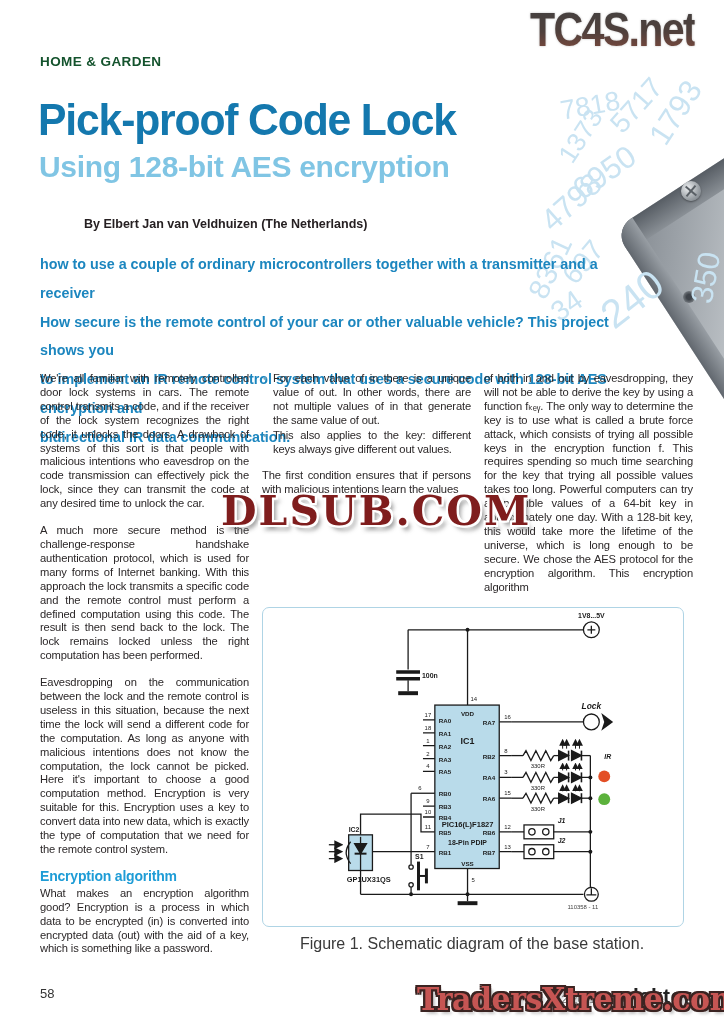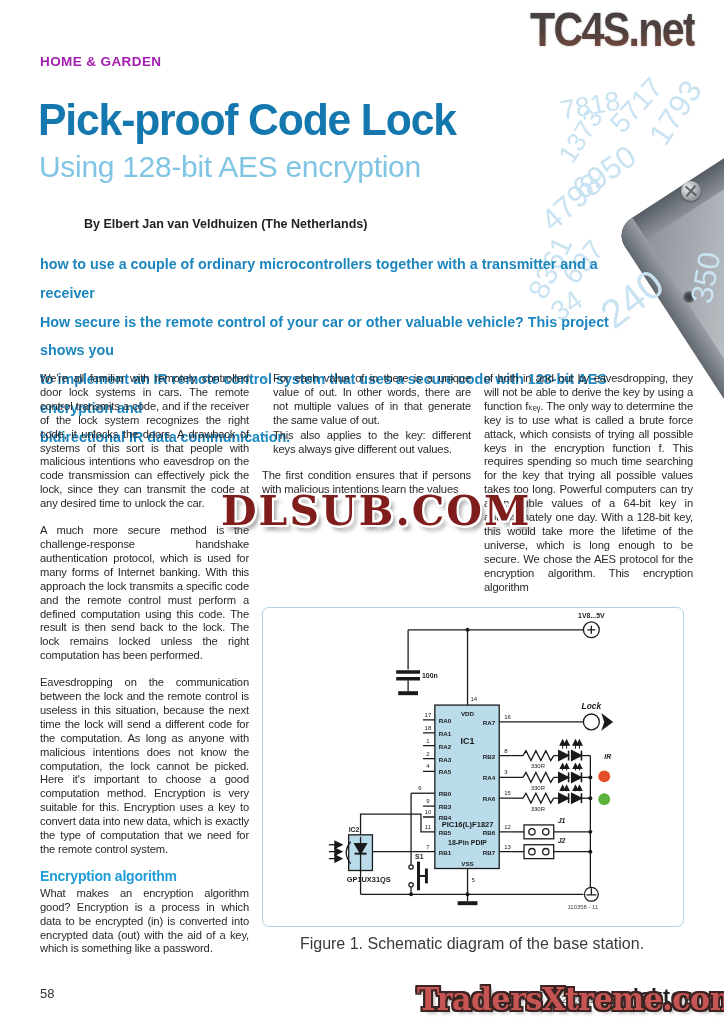--- a/index.html
+++ b/index.html
@@ -1,28 +1,28 @@
 <!DOCTYPE html>
 <html lang="en"><head>
 <meta charset="utf-8">
 <style>
   html,body{margin:0;padding:0;background:#e8e8e8;}
   .page{position:relative;width:724px;height:1024px;background:#ffffff;overflow:hidden;
         font-family:"Liberation Sans","DejaVu Sans",sans-serif;color:#2b2728;}
   
   .section-label{position:absolute;left:40px;top:54px;font-size:13.5px;font-weight:600;
-        letter-spacing:.4px;color:#a21caf;z-index:3;}
+        letter-spacing:.4px;color:#14532d;z-index:3;}
   .tc4s{position:absolute;left:530px;top:1px;font-size:49px;font-weight:700;letter-spacing:-2px;
         transform:scaleX(.84);transform-origin:left top;z-index:4;
         background:linear-gradient(#454140 15%,#4f403c 55%,#7e4a3d 92%);
         -webkit-background-clip:text;background-clip:text;color:transparent;
         filter:drop-shadow(0 0 1px rgba(190,190,190,.9));white-space:nowrap;}
   .title{position:absolute;left:38px;top:95px;font-size:44px;font-weight:700;letter-spacing:-1.2px;
         color:#1478ae;transform:scaleX(.97);transform-origin:left top;z-index:3;white-space:nowrap;}
-  .subtitle{position:absolute;left:39px;top:150px;font-size:30px;font-weight:400;letter-spacing:-.3px;
+  .subtitle{position:absolute;left:39px;top:150px;font-size:30px;font-weight:700;letter-spacing:-.3px;
         color:#80c5e4;z-index:3;white-space:nowrap;}
   .byline{position:absolute;left:40px;top:217px;font-size:12.5px;font-weight:700;color:#262022;z-index:3;margin-left:44px;}
   .intro{position:absolute;left:40px;top:250px;width:612px;font-size:14.3px;line-height:28.8px;
         font-weight:600;color:#1c86bf;z-index:3;}
   
   .decor-num{position:absolute;color:#c9e3f2;z-index:2;transform-origin:left top;white-space:nowrap;
         font-weight:400;}
   .device{position:absolute;left:660px;top:145px;width:240px;height:240px;border-radius:20px;
         transform:rotate(-33deg);z-index:1;
         background:linear-gradient(130deg,#7d838a 0%,#9aa0a6 18%,#c6cbcf 45%,#9096

